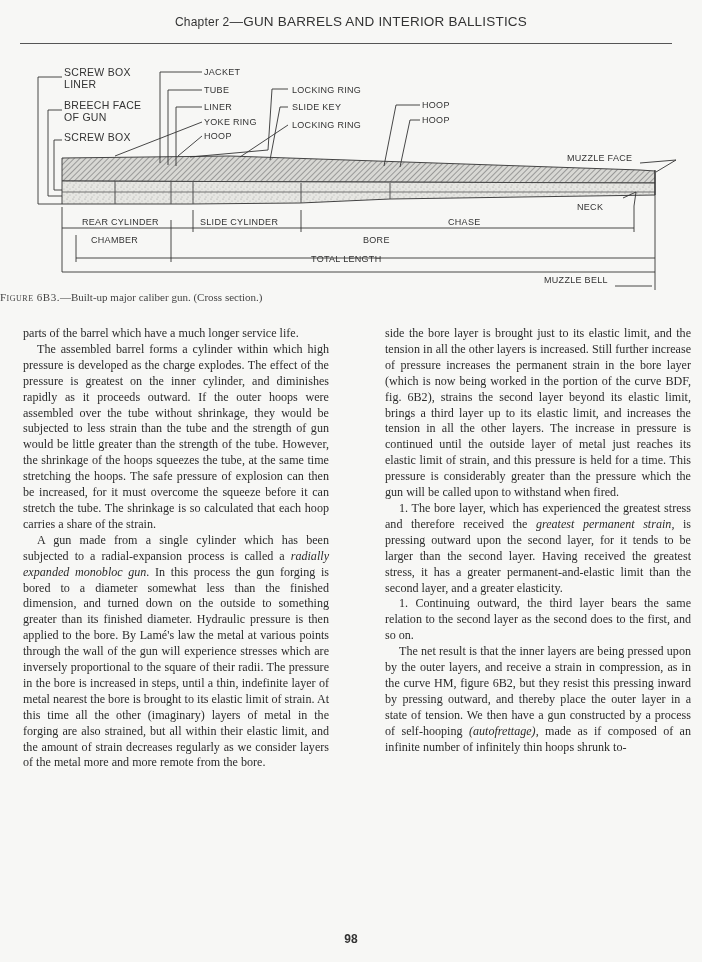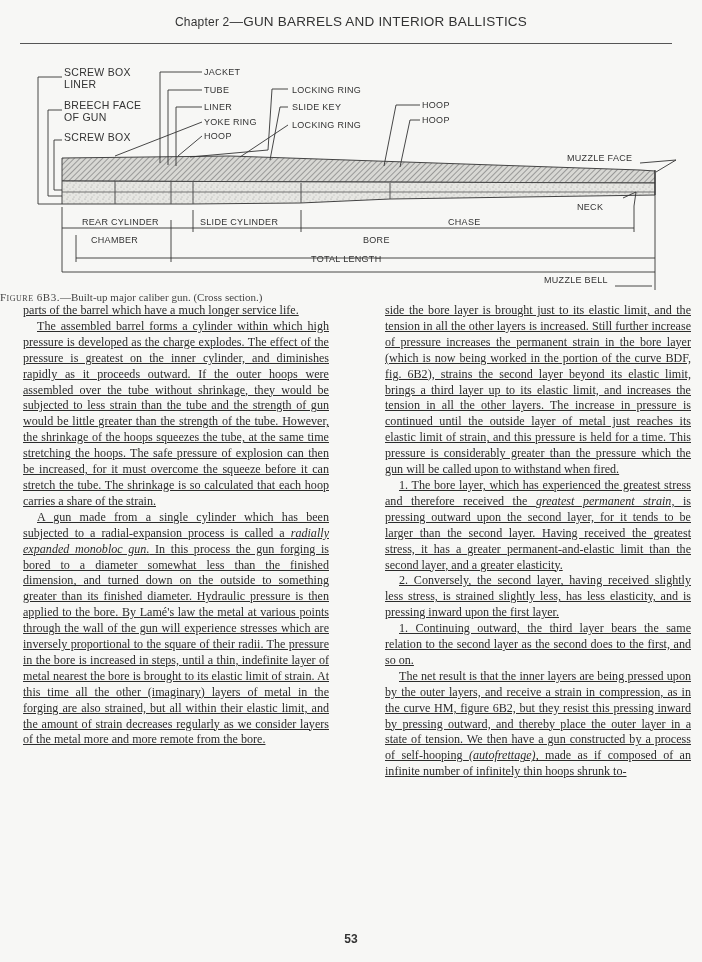--- a/index.html
+++ b/index.html
@@ -27,22 +27,22 @@
   .fig-label-sm {
     font-family: "Liberation Sans", "DejaVu Sans", sans-serif;
     font-size: 9px; fill: #333; letter-spacing: 0.3px;
   }
   .caption {
     position: absolute; left: 0; top: 291px; width: 648px; text-align: left;
     font-size: 11px; color: #444;
   }
   .caption .sc { font-variant: small-caps; letter-spacing: 0.5px; }
   .col {
-    position: absolute; top: 303px; width: 306px;
-    font-size: 12.1px; line-height: 15.9px; text-align: justify; color: #2c2c2c; text-decoration: underline;
+    position: absolute; top: 326px; width: 306px;
+    font-size: 12.1px; line-height: 15.9px; text-align: justify; color: #2c2c2c;
   }
   .col.left { left: 23px; }
   .col.right { left: 361px; margin-left: 24px; }
   .col p { margin: 0; text-indent: 14px; }
   .col p.noindent { text-indent: 0; }
   .col h3 {
     margin: 11px 0 7px 0; font-family: "Liberation Sans", "DejaVu Sans", sans-serif;
     font-size: 11.5px; font-weight: bold; color: #333; letter-spacing: 0.3px;
   }
   .col i { font-style: italic; }
@@ -154,18 +154,17 @@
 
 <div class="col left">
   <p class="noindent">parts of the barrel which have a much longer service life.</p>
   <p>The assembled barrel forms a cylinder within which high pressure is developed as the charge explodes. The effect of the pressure is greatest on the inner cylinder, and diminishes rapidly as it proceeds outward. If the outer hoops were assembled over the tube without shrinkage, they would be subjected to less strain than the tube and the strength of gun would be little greater than the strength of the tube. However, the shrinkage of the hoops squeezes the tube, at the same time stretching the hoops. The safe pressure of explosion can then be increased, for it must overcome the squeeze before it can stretch the tube. The shrinkage is so calculated that each hoop carries a share of the strain.</p>
   <p><span>A gun made from a single cylinder which has been subjected to a radial-expansion process is called a </span><i>radially expanded monobloc gun.</i><span> In this process the gun forging is bored to a diameter somewhat less than the finished dimension, and turned down on the outside to something greater than its finished diameter. Hydraulic pressure is then applied to the bore. By Lamé's law the metal at various points through the wall of the gun will experience stresses which are inversely proportional to the square of their radii. The pressure in the bore is increased in steps, until a thin, indefinite layer of metal nearest the bore is brought to its elastic limit of strain. At this time all the other (imaginary) layers of metal in the forging are also strained, but all within their elastic limit, and the amount of strain decreases regularly as we consider layers of the metal more and more remote from the bore.</span></p>
 </div>
 
 <div class="col right">
   <p class="noindent">side the bore layer is brought just to its elastic limit, and the tension in all the other layers is increased. Still further increase of pressure increases the permanent strain in the bore layer (which is now being worked in the portion of the curve BDF, fig. 6B2), strains the second layer beyond its elastic limit, brings a third layer up to its elastic limit, and increases the tension in all the other layers. The increase in pressure is continued until the outside layer of metal just reaches its elastic limit of strain, and this pressure is held for a time. This pressure is considerably greater than the pressure which the gun will be called upon to withstand when fired.</p>
   <p><span>1. The bore layer, which has experienced the greatest stress and therefore received the </span><i>greatest permanent strain,</i><span> is pressing outward upon the second layer, for it tends to be larger than the second layer. Having received the greatest stress, it has a greater permanent-and-elastic limit than the second layer, and a greater elasticity.</span></p>
-  <p>2. Conversely, the second layer, having received slightly less stress, is strained slightly less, has less elasticity, and is pressing inward upon the first layer.</p>
   <p>1. Continuing outward, the third layer bears the same relation to the second layer as the second does to the first, and so on.</p>
   <p><span>The net result is that the inner layers are being pressed upon by the outer layers, and receive a strain in compression, as in the curve HM, figure 6B2, but they resist this pressing inward by pressing outward, and thereby place the outer layer in a state of tension. We then have a gun constructed by a process of self-hooping </span><i>(autofrettage)</i><span>, made as if composed of an infinite number of infinitely thin hoops shrunk to-</span></p>
 </div>
 
-<div class="pagenum">53</div>
+<div class="pagenum">98</div>
 
 </body></html>

